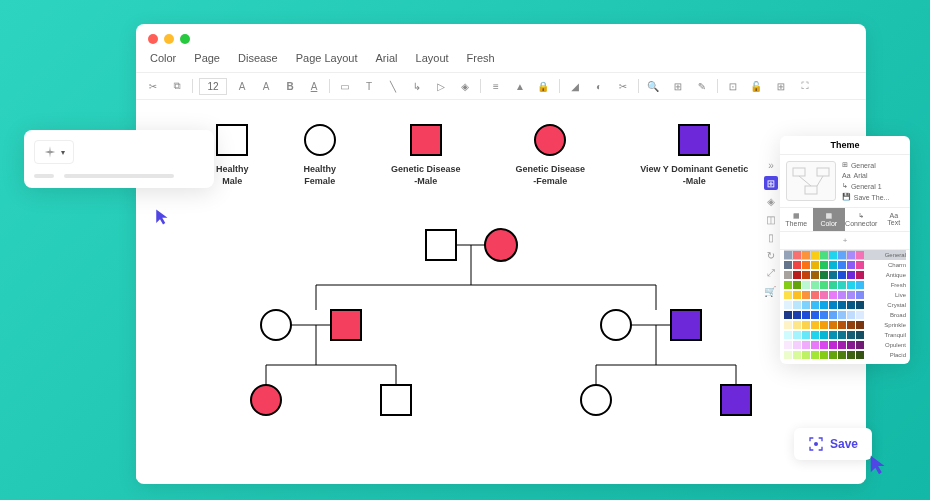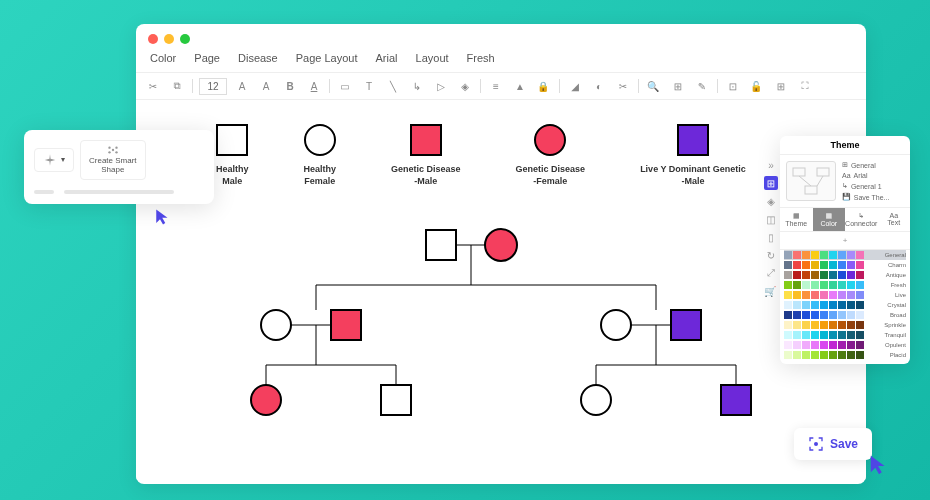--- a/index.html
+++ b/index.html
@@ -129,21 +129,21 @@
         <div style="white-space:pre-line">Genetic Disease
 -Male</div>
       </div>
       <div class="legend-item">
         <div class="shape-circ fill-red"></div>
         <div style="white-space:pre-line">Genetic Disease
 -Female</div>
       </div>
       <div class="legend-item">
         <div class="shape-sq fill-purple"></div>
-        <div style="white-space:pre-line">Live Y Dominant Genetic
+        <div style="white-space:pre-line">View Y Dominant Genetic
 -Male</div>
       </div>
     </div>
 
     <svg class="tree-svg" width="520" height="260">
 
       <rect x="180" y="10" width="30" height="30" fill="#fff" stroke="#000" stroke-width="2"></rect>
       <circle cx="255" cy="25" r="16" fill="#f43f5e" stroke="#000" stroke-width="2"></circle>
       <line x1="210" y1="25" x2="239" y2="25" stroke="#000"></line>
       <line x1="225" y1="25" x2="225" y2="65" stroke="#000"></line>
@@ -177,31 +177,20 @@
   </div>
 </div>
 
 <div class="floating-panel">
   <div class="fp-row1">
     <div class="fp-btn" style="flex-direction:row;gap:4px;">
       <svg width="14" height="14" viewBox="0 0 24 24">
           <path d="M12 2 L13 10 L21 12 L13 14 L12 22 L11 14 L3 12 L11 10 Z" fill="#999"></path>
         </svg>
       <span style="font-size:8px;">▾</span>
-    </div>
-    <div class="fp-btn">
-      <svg width="14" height="10" viewBox="0 0 24 16">
-          <circle cx="6" cy="4" r="2" fill="#999"></circle>
-          <circle cx="18" cy="4" r="2" fill="#999"></circle>
-          <circle cx="6" cy="12" r="2" fill="#999"></circle>
-          <circle cx="18" cy="12" r="2" fill="#999"></circle>
-          <circle cx="12" cy="8" r="2" fill="#999"></circle>
-        </svg>
-      <span style="white-space:pre-line;text-align:center;line-height:1.1;">Create Smart
-Shape</span>
     </div>
   </div>
   <svg class="cursor-blue" style="top:78px;left:130px;" viewBox="0 0 24 24">
       <path d="M3 2 L3 20 L8 15 L12 22 L15 20 L11 13 L18 13 Z" fill="#4f46e5"></path>
     </svg>
   <div class="fp-sliders">
     <div class="slider-short"></div>
     <div class="slider-long"></div>
   </div>
 </div>

